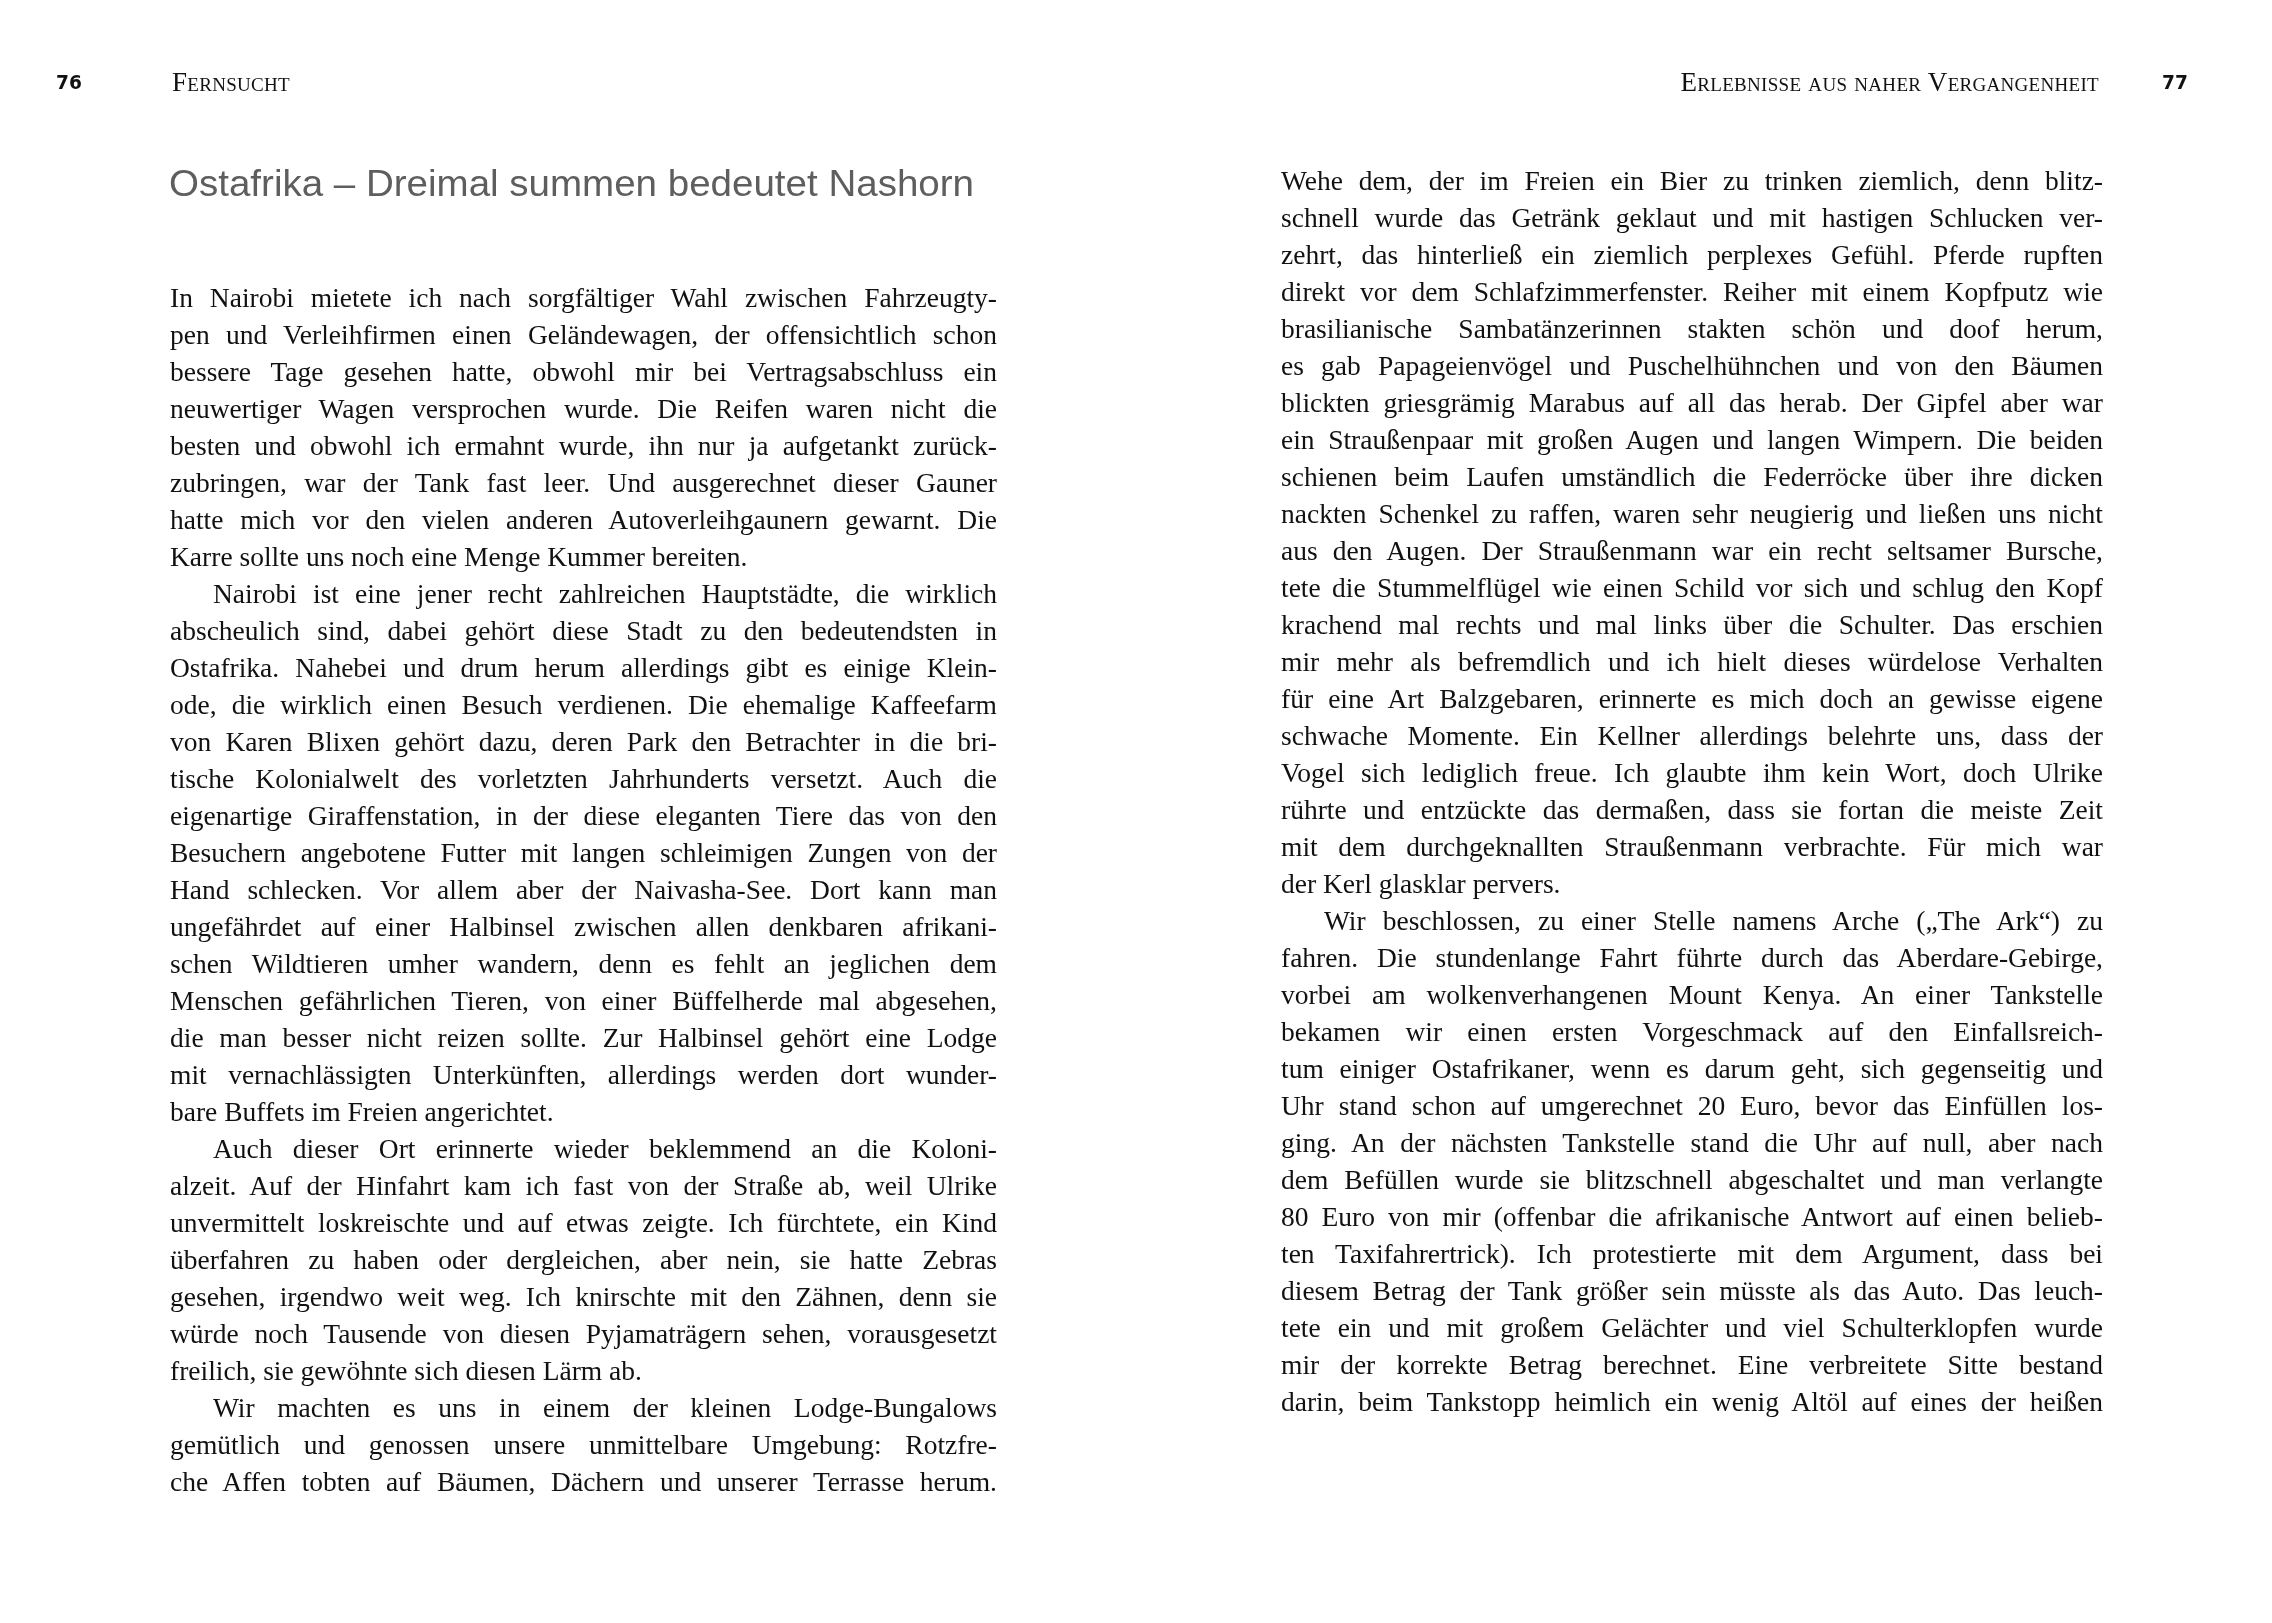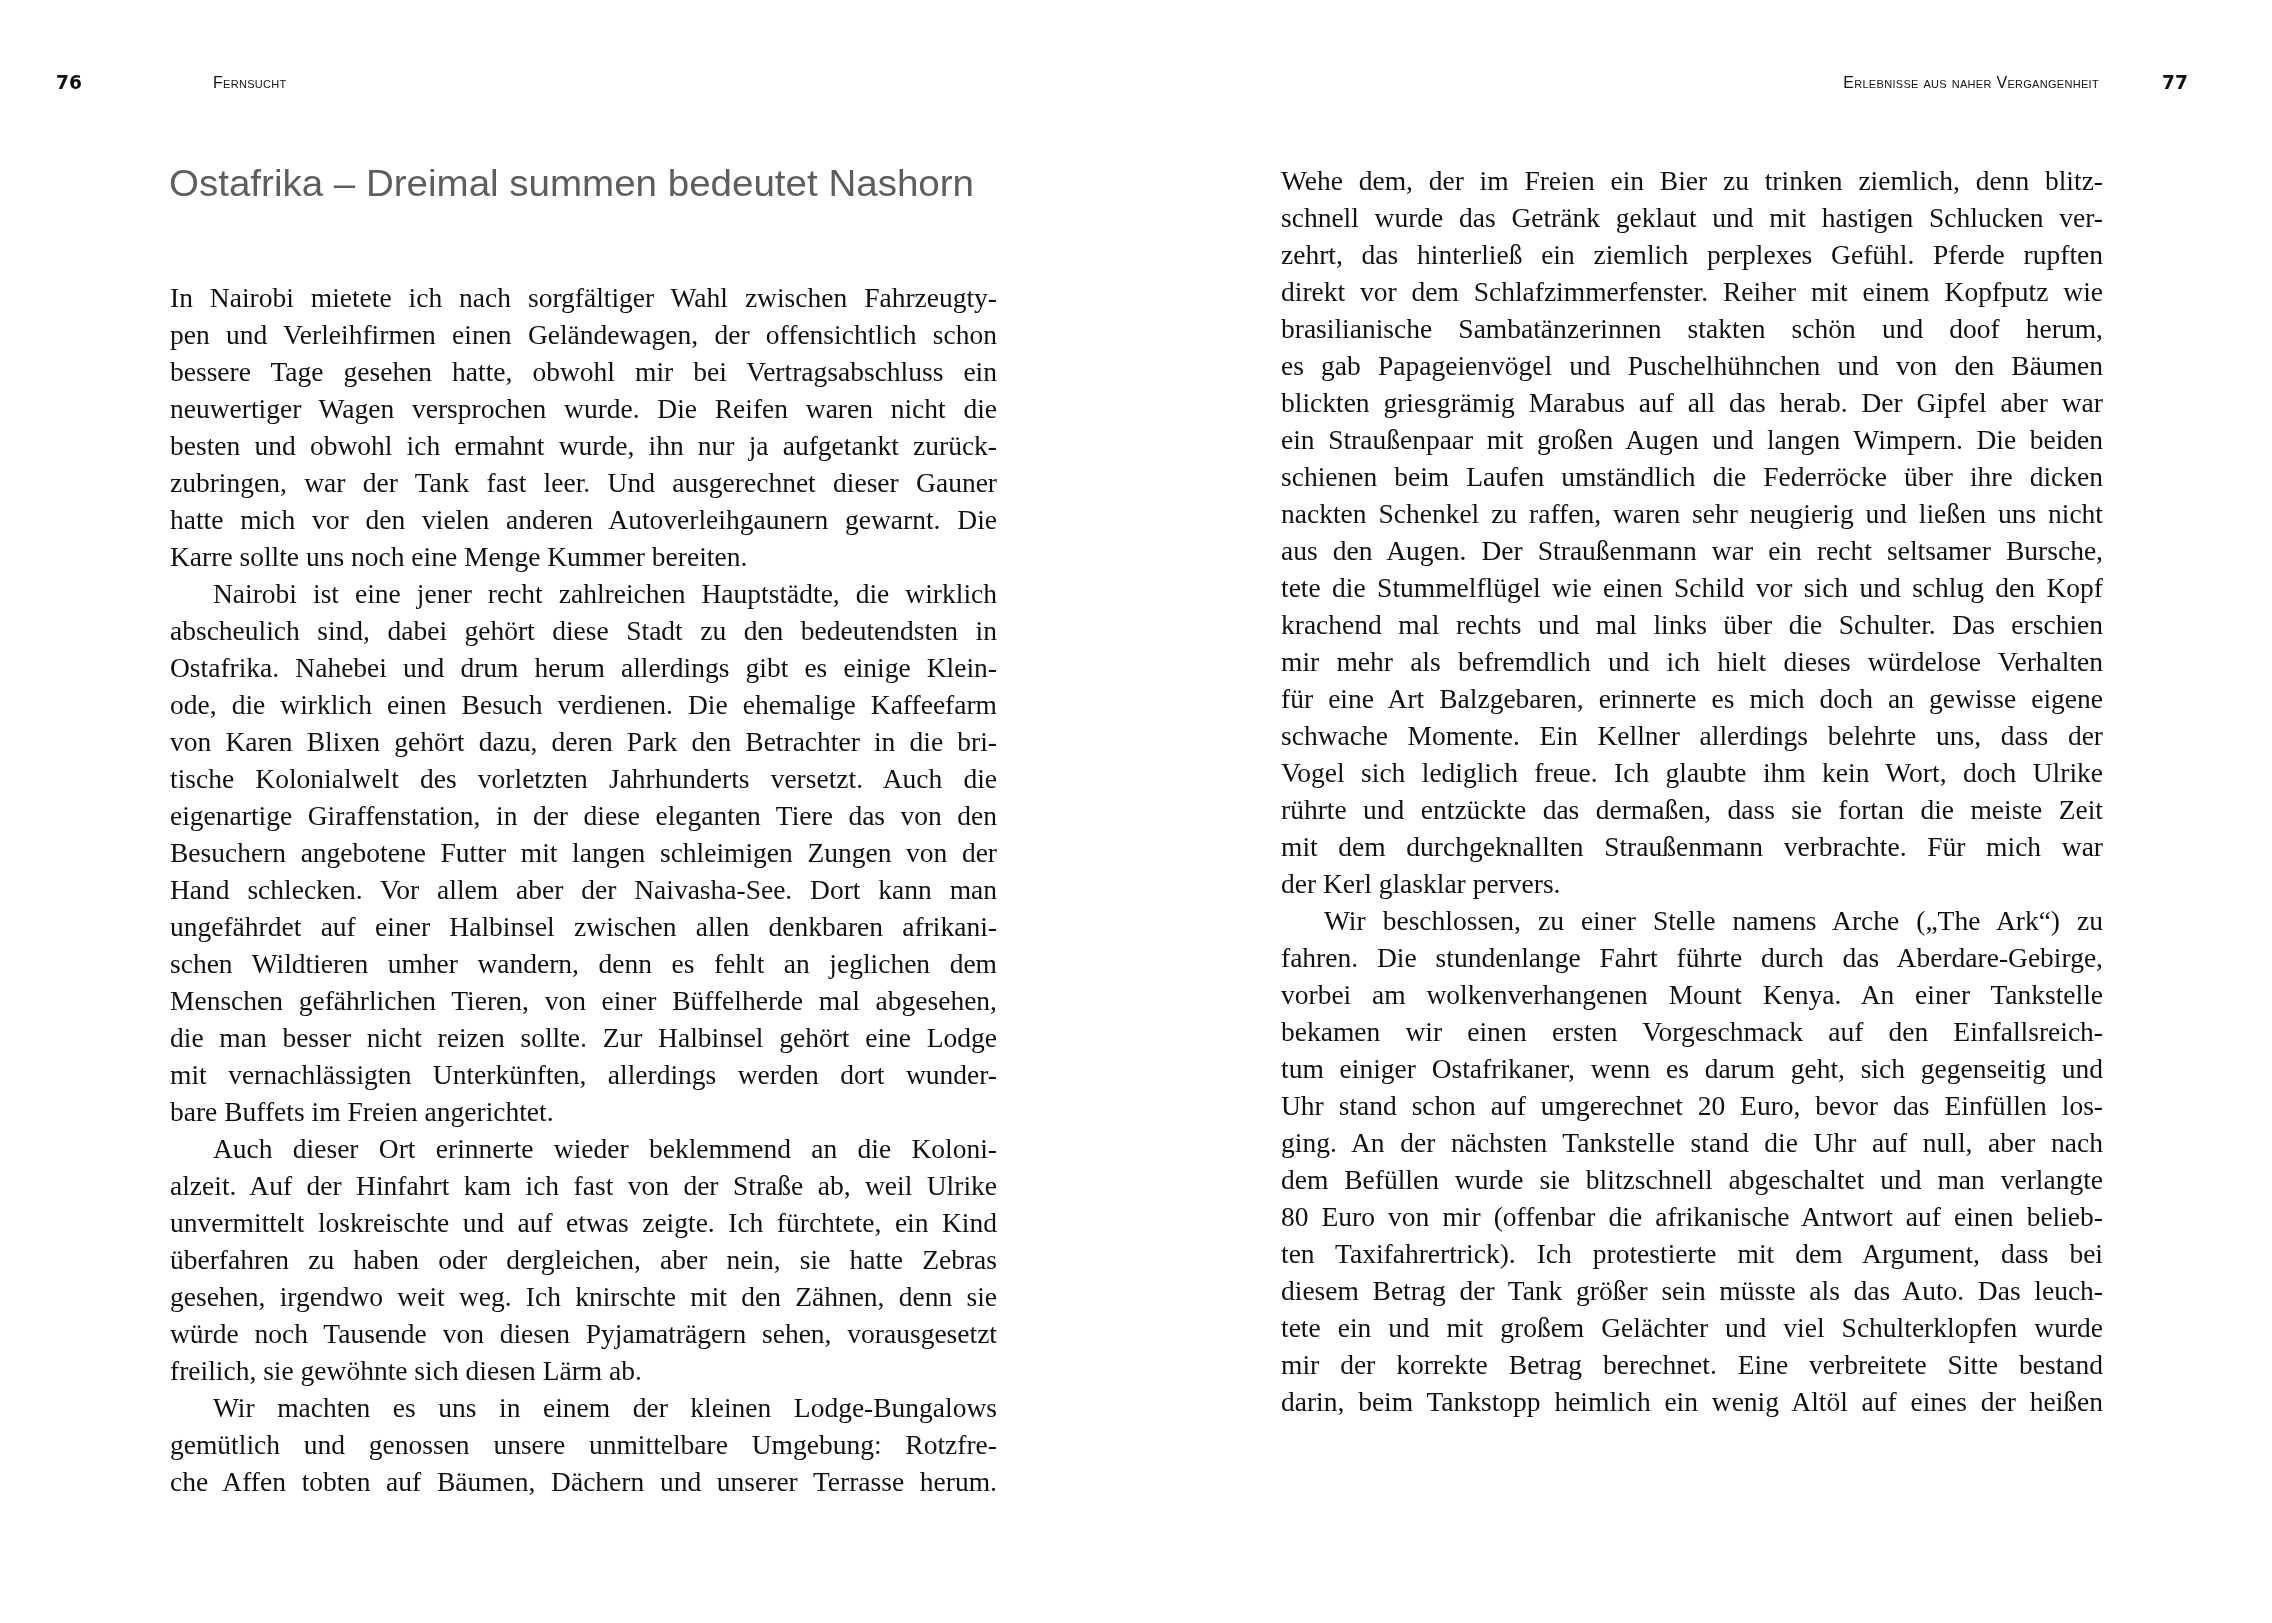--- a/index.html
+++ b/index.html
@@ -27,28 +27,27 @@
     height: 1623px;
     width: 1136px;
   }
   .page-left { left: 0; }
   .page-right { left: 1137px; }
 
   .running-head {
     position: absolute;
     top: 71px;
     height: 23.4px;
-    font-family: Liberation Sans, sans-serif;
-    font-size: 16px;
+    font-family: Liberation Serif, serif;
+    font-size: 27px;
     line-height: 23.4px;
     color: #111111;
     font-variant: small-caps;
     letter-spacing: 0.3px;
     white-space: nowrap;
-    margin-left: 41px;
   }
   .folio {
     position: absolute;
     top: 71px;
     font-family: "DejaVu Sans", sans-serif;
     font-weight: bold;
     font-size: 18.6px;
     line-height: 23.4px;
     color: #111111;
     white-space: nowrap;

